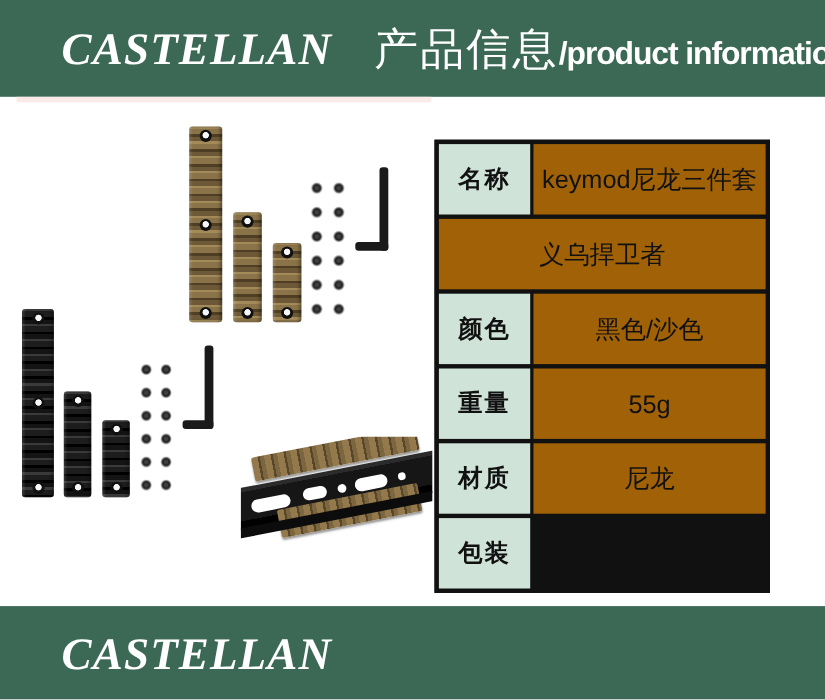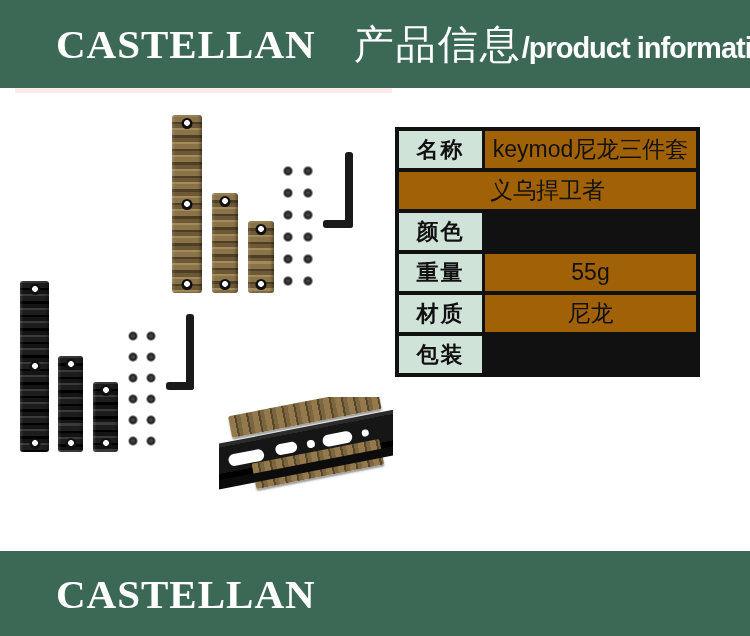--- a/index.html
+++ b/index.html
@@ -11,37 +11,37 @@
 
   
   .bar {
     position:absolute; left:0; width:750px; background:#3c6856;
     color:#fff; display:flex; align-items:center;
   }
   .bar.top { top:0; height:88px; }
   .bar.bottom { top:551px; height:85px; }
   .brand {
     font-family:"Liberation Serif", serif; font-weight:bold;
-    font-size:41px; letter-spacing:1px; margin-left:56px; white-space:nowrap;
+    font-size:41px; letter-spacing:1px; margin-left:56px; white-space:nowrap;font-style:italic;
   }
   .bar-title { display:flex; align-items:baseline; margin-left:38px; white-space:nowrap; }
   .bar-title .cn { font-size:40px; font-weight:normal; letter-spacing:2px; }
   .bar-title .en { font-size:29px; font-weight:bold; letter-spacing:-1px; }
 
   
   .pink-strip { position:absolute; left:15px; top:88px; width:377px; height:5px;
     background:#fbeae7; }
 
   
   .spec-table {
     position:absolute; left:395px; top:127px; width:305px;
     background:#111; border:4px solid #111;
     display:flex; flex-direction:column; gap:4px;
   }
-  .spec-row { display:flex; gap:3px; height:37px; }
+  .spec-row { display:flex; gap:3px; height:64px; }
   .spec-label {
     width:83px; background:#cfe3d8; display:flex; align-items:center; justify-content:center;
     font-size:22px; font-weight:bold; letter-spacing:2px;
   }
   .spec-value {
     flex:1; background:#a16207; display:flex; align-items:center; justify-content:center;
     font-size:23px;
   }
 
   
@@ -157,20 +157,21 @@
 <div class="spec-table">
   <div class="spec-row">
     <div class="spec-label">名称</div>
     <div class="spec-value">keymod尼龙三件套</div>
   </div>
   <div class="spec-row">
     <div class="spec-value">义乌捍卫者</div>
   </div>
   <div class="spec-row">
     <div class="spec-label">颜色</div>
+    <div class="spec-value">黑色/沙色</div>
   </div>
   <div class="spec-row">
     <div class="spec-label">重量</div>
     <div class="spec-value">55g</div>
   </div>
   <div class="spec-row">
     <div class="spec-label">材质</div>
     <div class="spec-value">尼龙</div>
   </div>
   <div class="spec-row">

